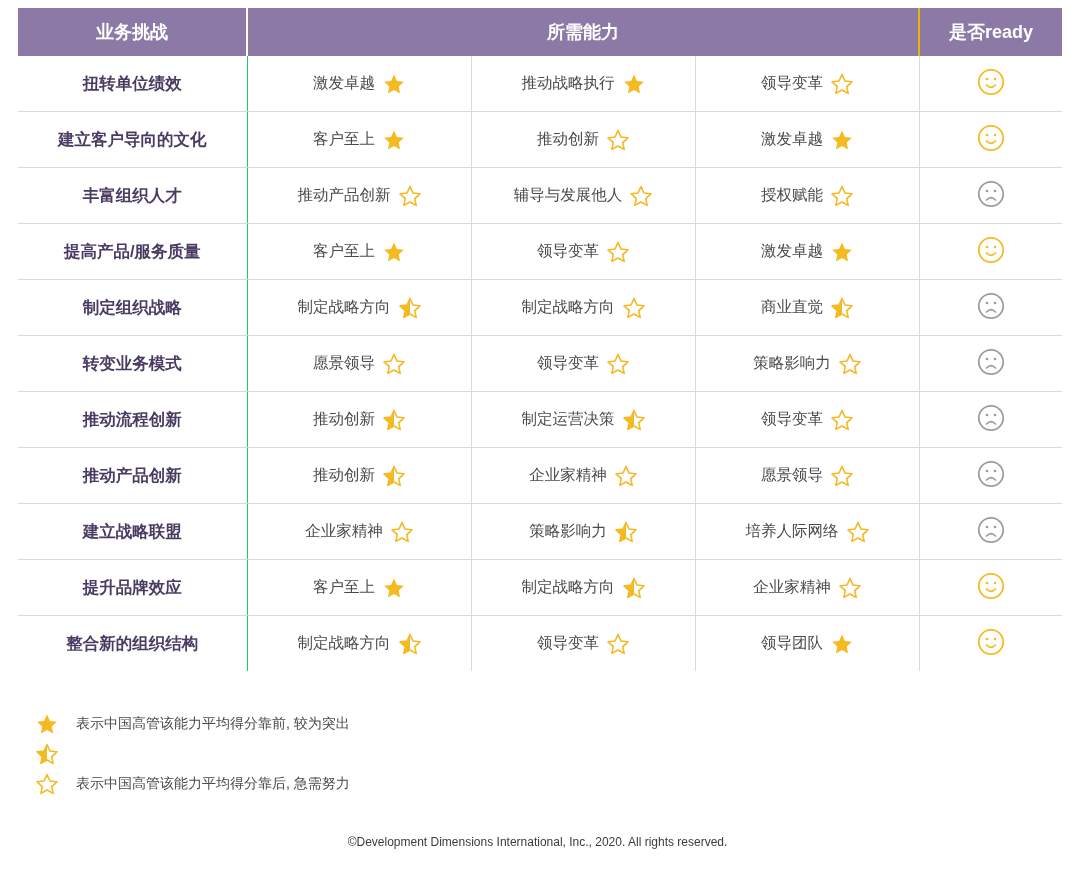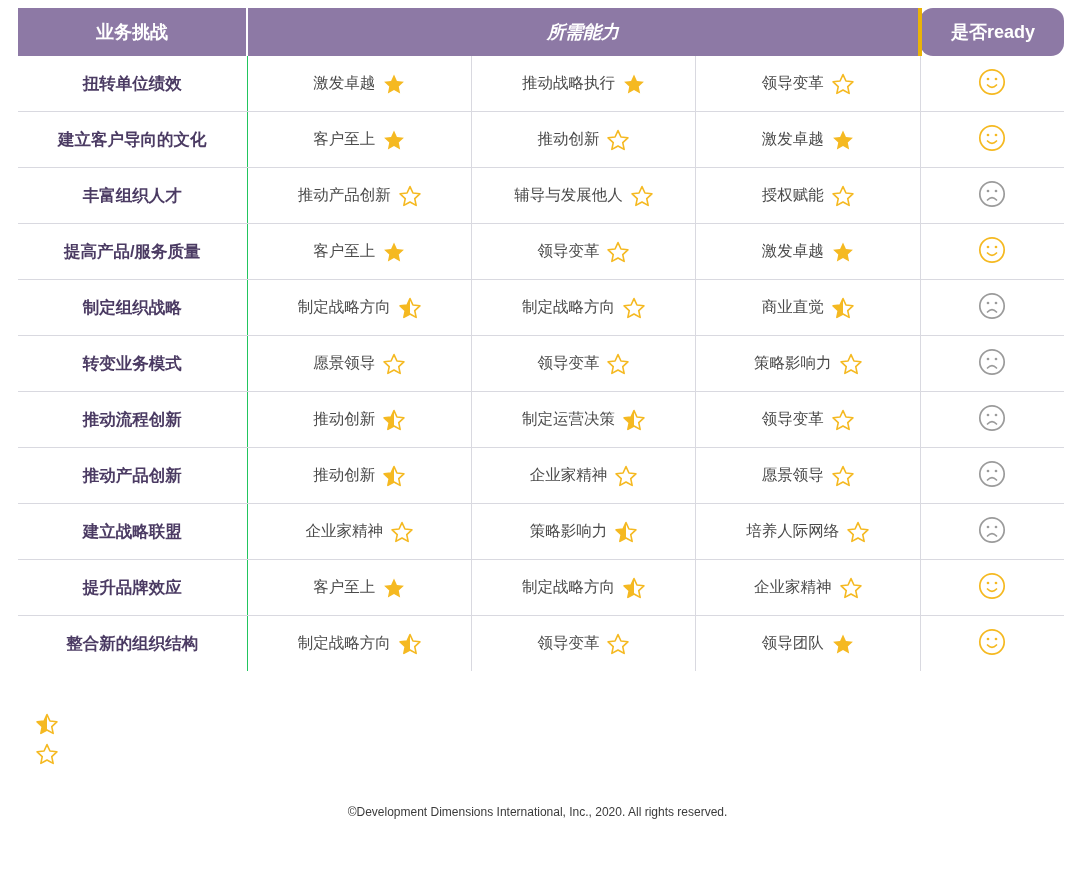--- a/index.html
+++ b/index.html
@@ -33,22 +33,22 @@
     background: #8d79a5;
     color: #ffffff;
     font-size: 18px;
     font-weight: bold;
     text-align: center;
     height: 48px;
     padding: 0;
     border: none;
   }
   th.h-challenge { width: 228px; border-right: 2px solid #ffffff; }
-  th.h-caps { width: 670px; border-right: 4px solid #eab308; font-style: italic; }
-  th.h-ready { width: 142px; border-radius: 13px; }
+  th.h-caps { width: 670px; border-right: 2px solid #eab308; }
+  th.h-ready { width: 142px; }
 
   
   tbody td {
     border-bottom: 1px solid #d9d9e0;
     height: 55px;
     padding: 0;
     vertical-align: middle;
   }
   tbody tr:last-child td { border-bottom: none; }
 
@@ -608,37 +608,46 @@
                 <circle cx="14" cy="14" r="12.2" fill="none" stroke="#f5b921" stroke-width="1.7"></circle>
                 <circle cx="10" cy="11" r="1.35" fill="#f5b921"></circle>
                 <circle cx="18" cy="11" r="1.35" fill="#f5b921"></circle>
                 <path d="M9.5,17 Q14,21.5 18.5,17" fill="none" stroke="#f5b921" stroke-width="1.7" stroke-linecap="round"></path>
               </svg></span></td>
         </tr>
       </tbody>
   </table>
 
   <div class="legend" id="legend">
+      <div class="legend-row">
+        <span class="star">
+          <svg width="22" height="22" viewBox="0 0 22 22">
+            <polygon points="11,1.6 13.95,8.0 20.9,8.8 15.75,13.55 17.15,20.4 11,16.95 4.85,20.4 6.25,13.55 1.1,8.8 8.05,8.0" fill="#f5b921"></polygon>
+          </svg>
+        </span>
+        <span class="legend-text">表示中国高管该能力平均得分靠前, 较为突出</span>
+      </div>
       <div class="legend-row">
         <span class="star">
           <svg width="22" height="22" viewBox="0 0 22 22">
             <defs>
               <clipPath id="halfclip9">
                 <rect x="0" y="0" width="11" height="22"></rect>
               </clipPath>
             </defs>
             <polygon points="11,1.6 13.95,8.0 20.9,8.8 15.75,13.55 17.15,20.4 11,16.95 4.85,20.4 6.25,13.55 1.1,8.8 8.05,8.0" fill="#f5b921" clip-path="url(#halfclip9)"></polygon>
             <polygon points="11,1.6 13.95,8.0 20.9,8.8 15.75,13.55 17.15,20.4 11,16.95 4.85,20.4 6.25,13.55 1.1,8.8 8.05,8.0" fill="none" stroke="#f5b921" stroke-width="1.6" stroke-linejoin="round"></polygon>
           </svg>
         </span>
       </div>
       <div class="legend-row">
         <span class="star">
           <svg width="22" height="22" viewBox="0 0 22 22">
             <polygon points="11,1.6 13.95,8.0 20.9,8.8 15.75,13.55 17.15,20.4 11,16.95 4.85,20.4 6.25,13.55 1.1,8.8 8.05,8.0" fill="none" stroke="#f5b921" stroke-width="1.6" stroke-linejoin="round"></polygon>
           </svg>
         </span>
+        <span class="legend-text">表示中国高管该能力平均得分靠后, 急需努力</span>
       </div>
     </div>
 
   <div class="copyright">©Development Dimensions International, Inc., 2020. All rights reserved.</div>
 
 </div>
 
 </body></html>

